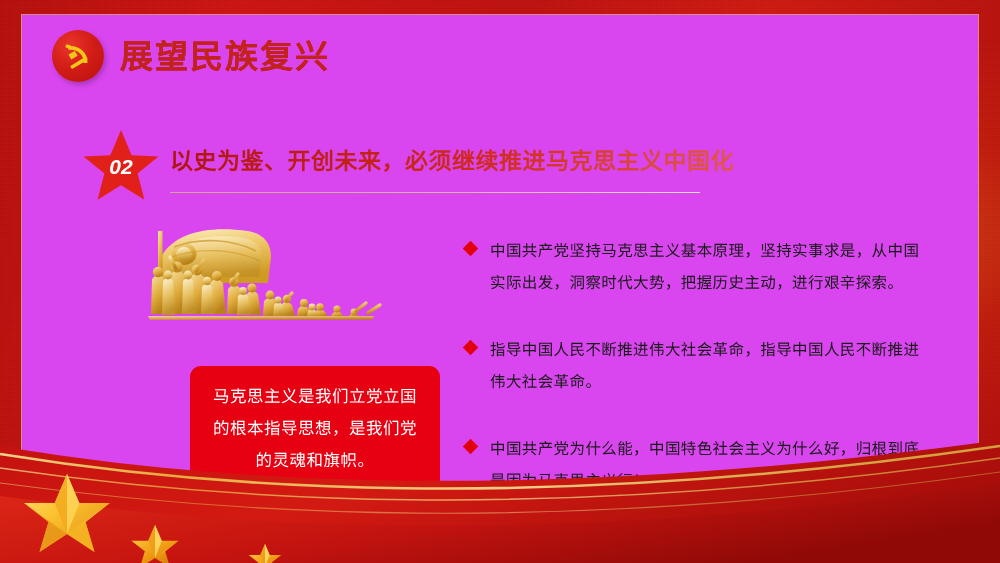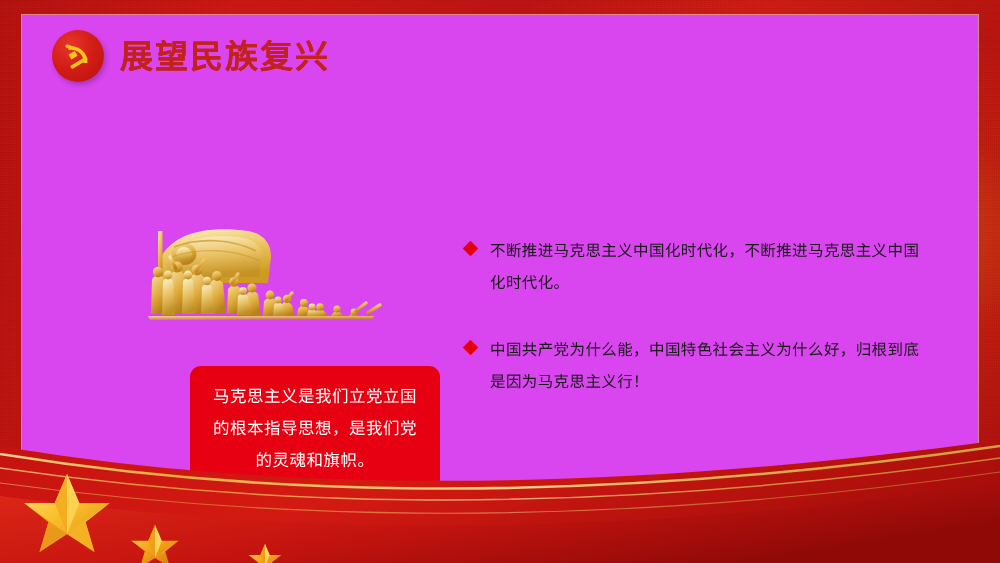--- a/index.html
+++ b/index.html
@@ -209,20 +209,32 @@
           <rect x="4.5" y="6" width="6" height="3.4" rx="1.4" fill="#f5c518" transform="rotate(18 7.5 7.7)"></rect>
 
           <rect x="8.5" y="22" width="19" height="3.6" rx="1.4" fill="#f5c518" transform="rotate(-31 18 23.8)"></rect>
 
           <path d="M7.5 15.6 L13.8 12 L16.6 16.7 L10.3 20.4 Z" fill="#f5c518"></path>
         </svg>
       </div>
       <div class="slide-title">展望民族复兴</div>
     </div>
 
+    <div class="section-head">
+      <div class="star-badge">
+        <svg width="78" height="74" viewBox="0 0 78 74" aria-hidden="true">
+          <polygon points="39,2 49.6,27.2 76.5,28.6 55.6,45.6 62.4,71.8 39,57.3 15.6,71.8 22.4,45.6 1.5,28.6 28.4,27.2" fill="#e1201a"></polygon>
+        </svg>
+        <div class="num">02</div>
+      </div>
+      <div class="head-text-wrap">
+        <div class="head-text">以史为鉴、开创未来，必须继续推进马克思主义中国化</div>
+        <div class="head-rule"></div>
+      </div>
+    </div>
 
     <div class="sculpture">
       <svg width="280" height="135" viewBox="0 0 280 135" aria-hidden="true">
         <defs>
           <linearGradient id="gold1" x1="0" y1="0" x2="0.3" y2="1">
             <stop offset="0%" stop-color="#fdf0c6"></stop>
             <stop offset="45%" stop-color="#efc869"></stop>
             <stop offset="100%" stop-color="#cf9a22"></stop>
           </linearGradient>
           <linearGradient id="gold2" x1="0" y1="0" x2="0.4" y2="1">
@@ -303,21 +315,25 @@
       </svg>
     </div>
 
     <div class="quote-box">
       <div class="quote-text">马克思主义是我们立党立国的根本指导思想，是我们党的灵魂和旗帜。</div>
     </div>
 
     <div class="bullets">
       <div class="bullet-item">
         <span class="diamond"></span>
-        <span class="bullet-text">不断推进马克思主义中国化时代化，不断推进马克思主义中国化时代化。</span>
+        <span class="bullet-text">中国共产党坚持马克思主义基本原理，坚持实事求是，从中国实际出发，洞察时代大势，把握历史主动，进行艰辛探索。</span>
+      </div>
+      <div class="bullet-item">
+        <span class="diamond"></span>
+        <span class="bullet-text">指导中国人民不断推进伟大社会革命，指导中国人民不断推进伟大社会革命。</span>
       </div>
       <div class="bullet-item">
         <span class="diamond"></span>
         <span class="bullet-text">中国共产党为什么能，中国特色社会主义为什么好，归根到底是因为马克思主义行！</span>
       </div>
     </div>
 
   </div>
 
   <div class="wave-layer">

